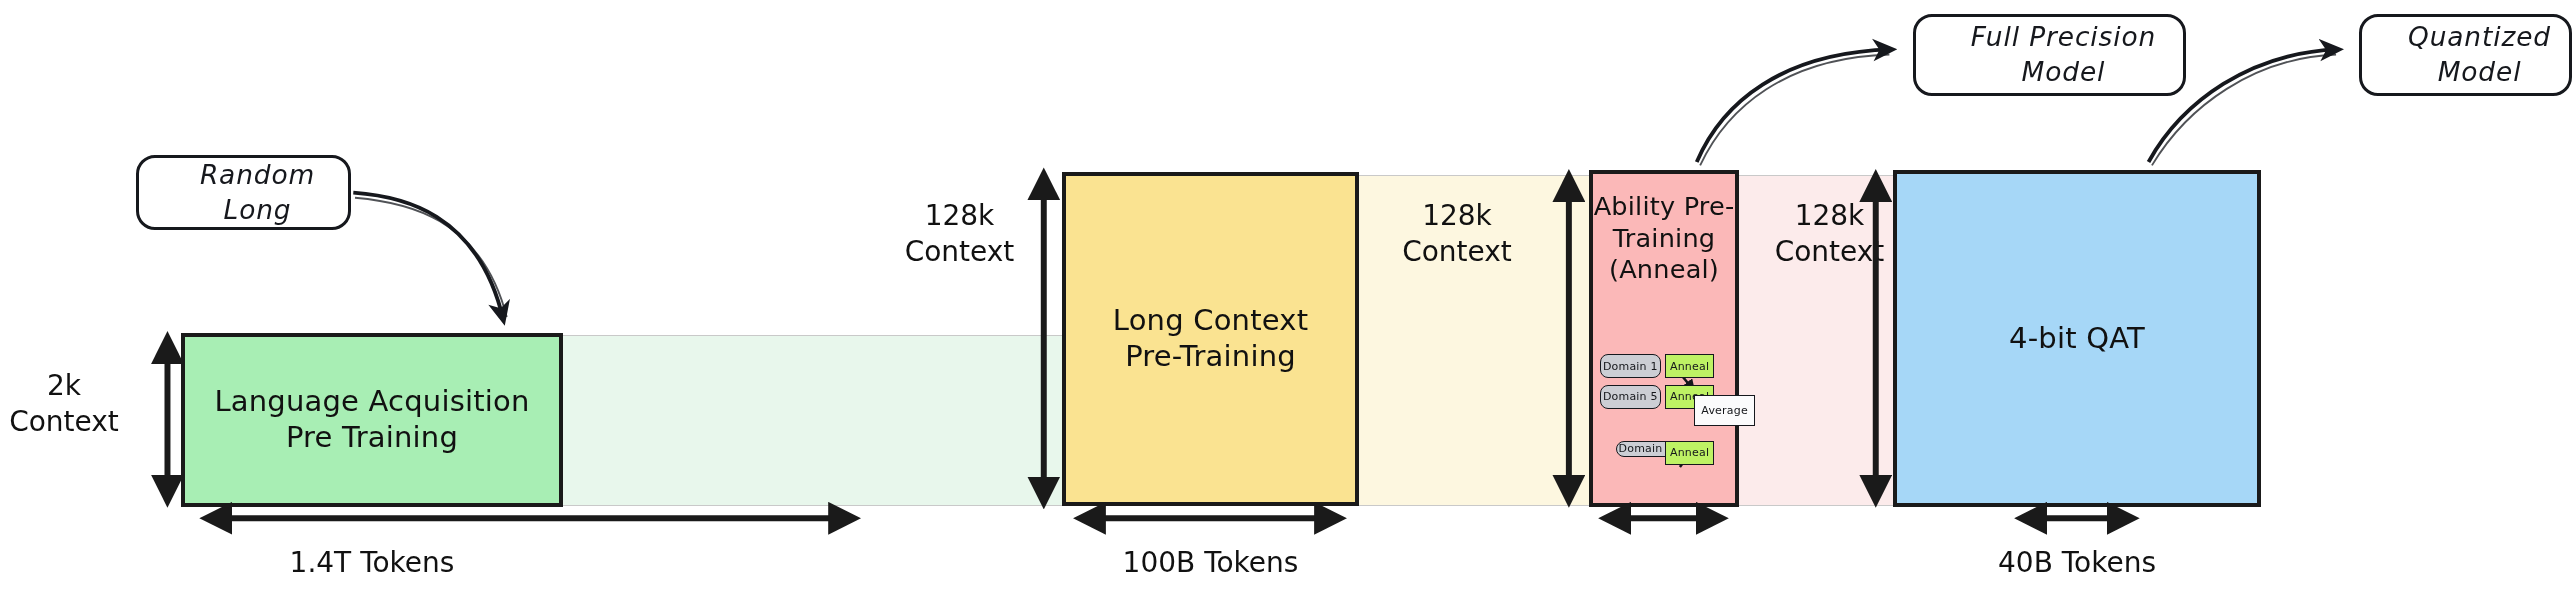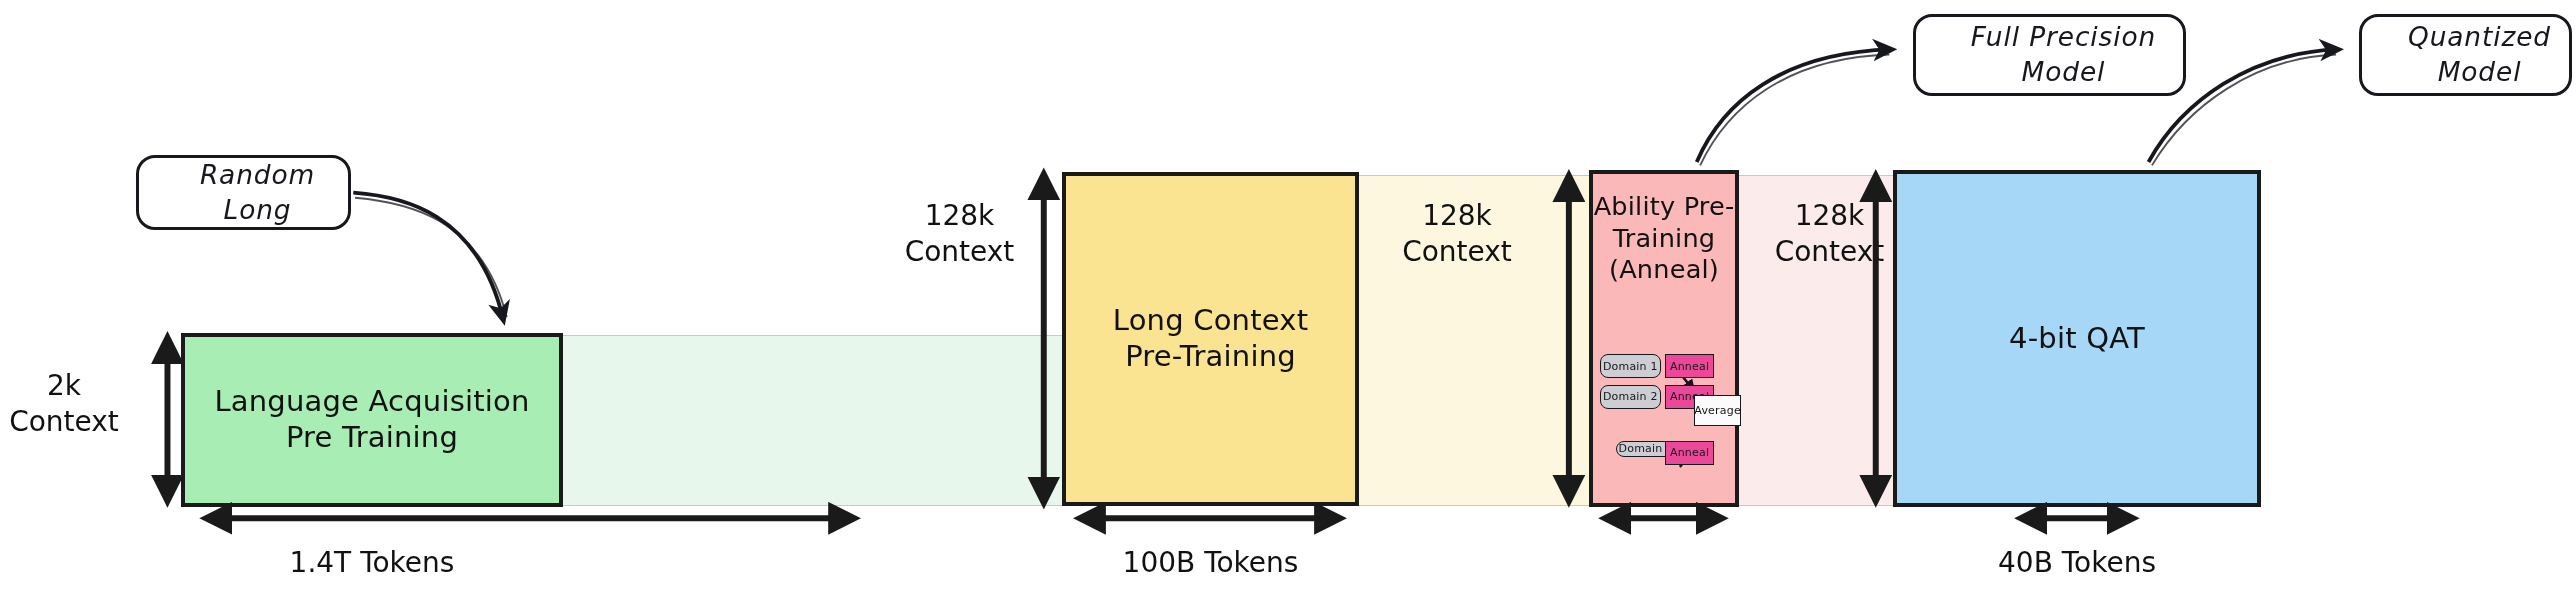--- a/index.html
+++ b/index.html
@@ -73,21 +73,21 @@
   
   .sub{position:absolute;}
   .sub-domain{
     position:absolute;box-sizing:border-box;
     background:#ccced4;border:1.7px solid #16181d;border-radius:8px;
     display:flex;align-items:center;justify-content:center;
     font-size:11px;color:#15171b;white-space:nowrap;
   }
   .sub-anneal{
     position:absolute;box-sizing:border-box;
-    background:#ec4899;border:1.7px solid #16181d;
+    background:#bef264;border:1.7px solid #16181d;
     display:flex;align-items:center;justify-content:center;
     font-size:11px;color:#15171b;white-space:nowrap;
   }
   .sub-average{
     position:absolute;box-sizing:border-box;
     background:#fbfbfc;border:1.7px solid #16181d;
     display:flex;align-items:center;justify-content:center;
     font-size:11px;color:#15171b;white-space:nowrap;
   }
 </style>
@@ -127,34 +127,34 @@
       </svg>
 
       <div class="sub-domain" style="left:1.7px;top:3.4px;width:61px;height:24px;">
         <span>Domain 1</span>
       </div>
       <div class="sub-anneal" style="left:67px;top:3.4px;width:49px;height:24px;">
         <span>Anneal</span>
       </div>
 
       <div class="sub-domain" style="left:1.7px;top:34px;width:61px;height:24px;">
-        <span>Domain 2</span>
+        <span>Domain 5</span>
       </div>
       <div class="sub-anneal" style="left:67px;top:34px;width:49px;height:24px;">
         <span>Anneal</span>
       </div>
 
       <div class="sub-domain" style="left:18px;top:90px;width:61px;height:16px;">
         <span>Domain N</span>
       </div>
       <div class="sub-anneal" style="left:67px;top:90px;width:49px;height:24px;">
         <span>Anneal</span>
       </div>
 
-      <div class="sub-average" style="left:96px;top:44px;width:47px;height:31px;">
+      <div class="sub-average" style="left:96px;top:44px;width:61px;height:31px;">
         <span>Average</span>
       </div>
     </div>
   </div>
 
   <div class="stage-box" style="left:1893px;top:170px;width:368px;height:337px;background:#a6d7f7;justify-content:center;">
     <div class="title">4-bit QAT</div>
   </div>
 
   <div class="ctx-label" style="left:0px;top:368px;width:128px;">2k

